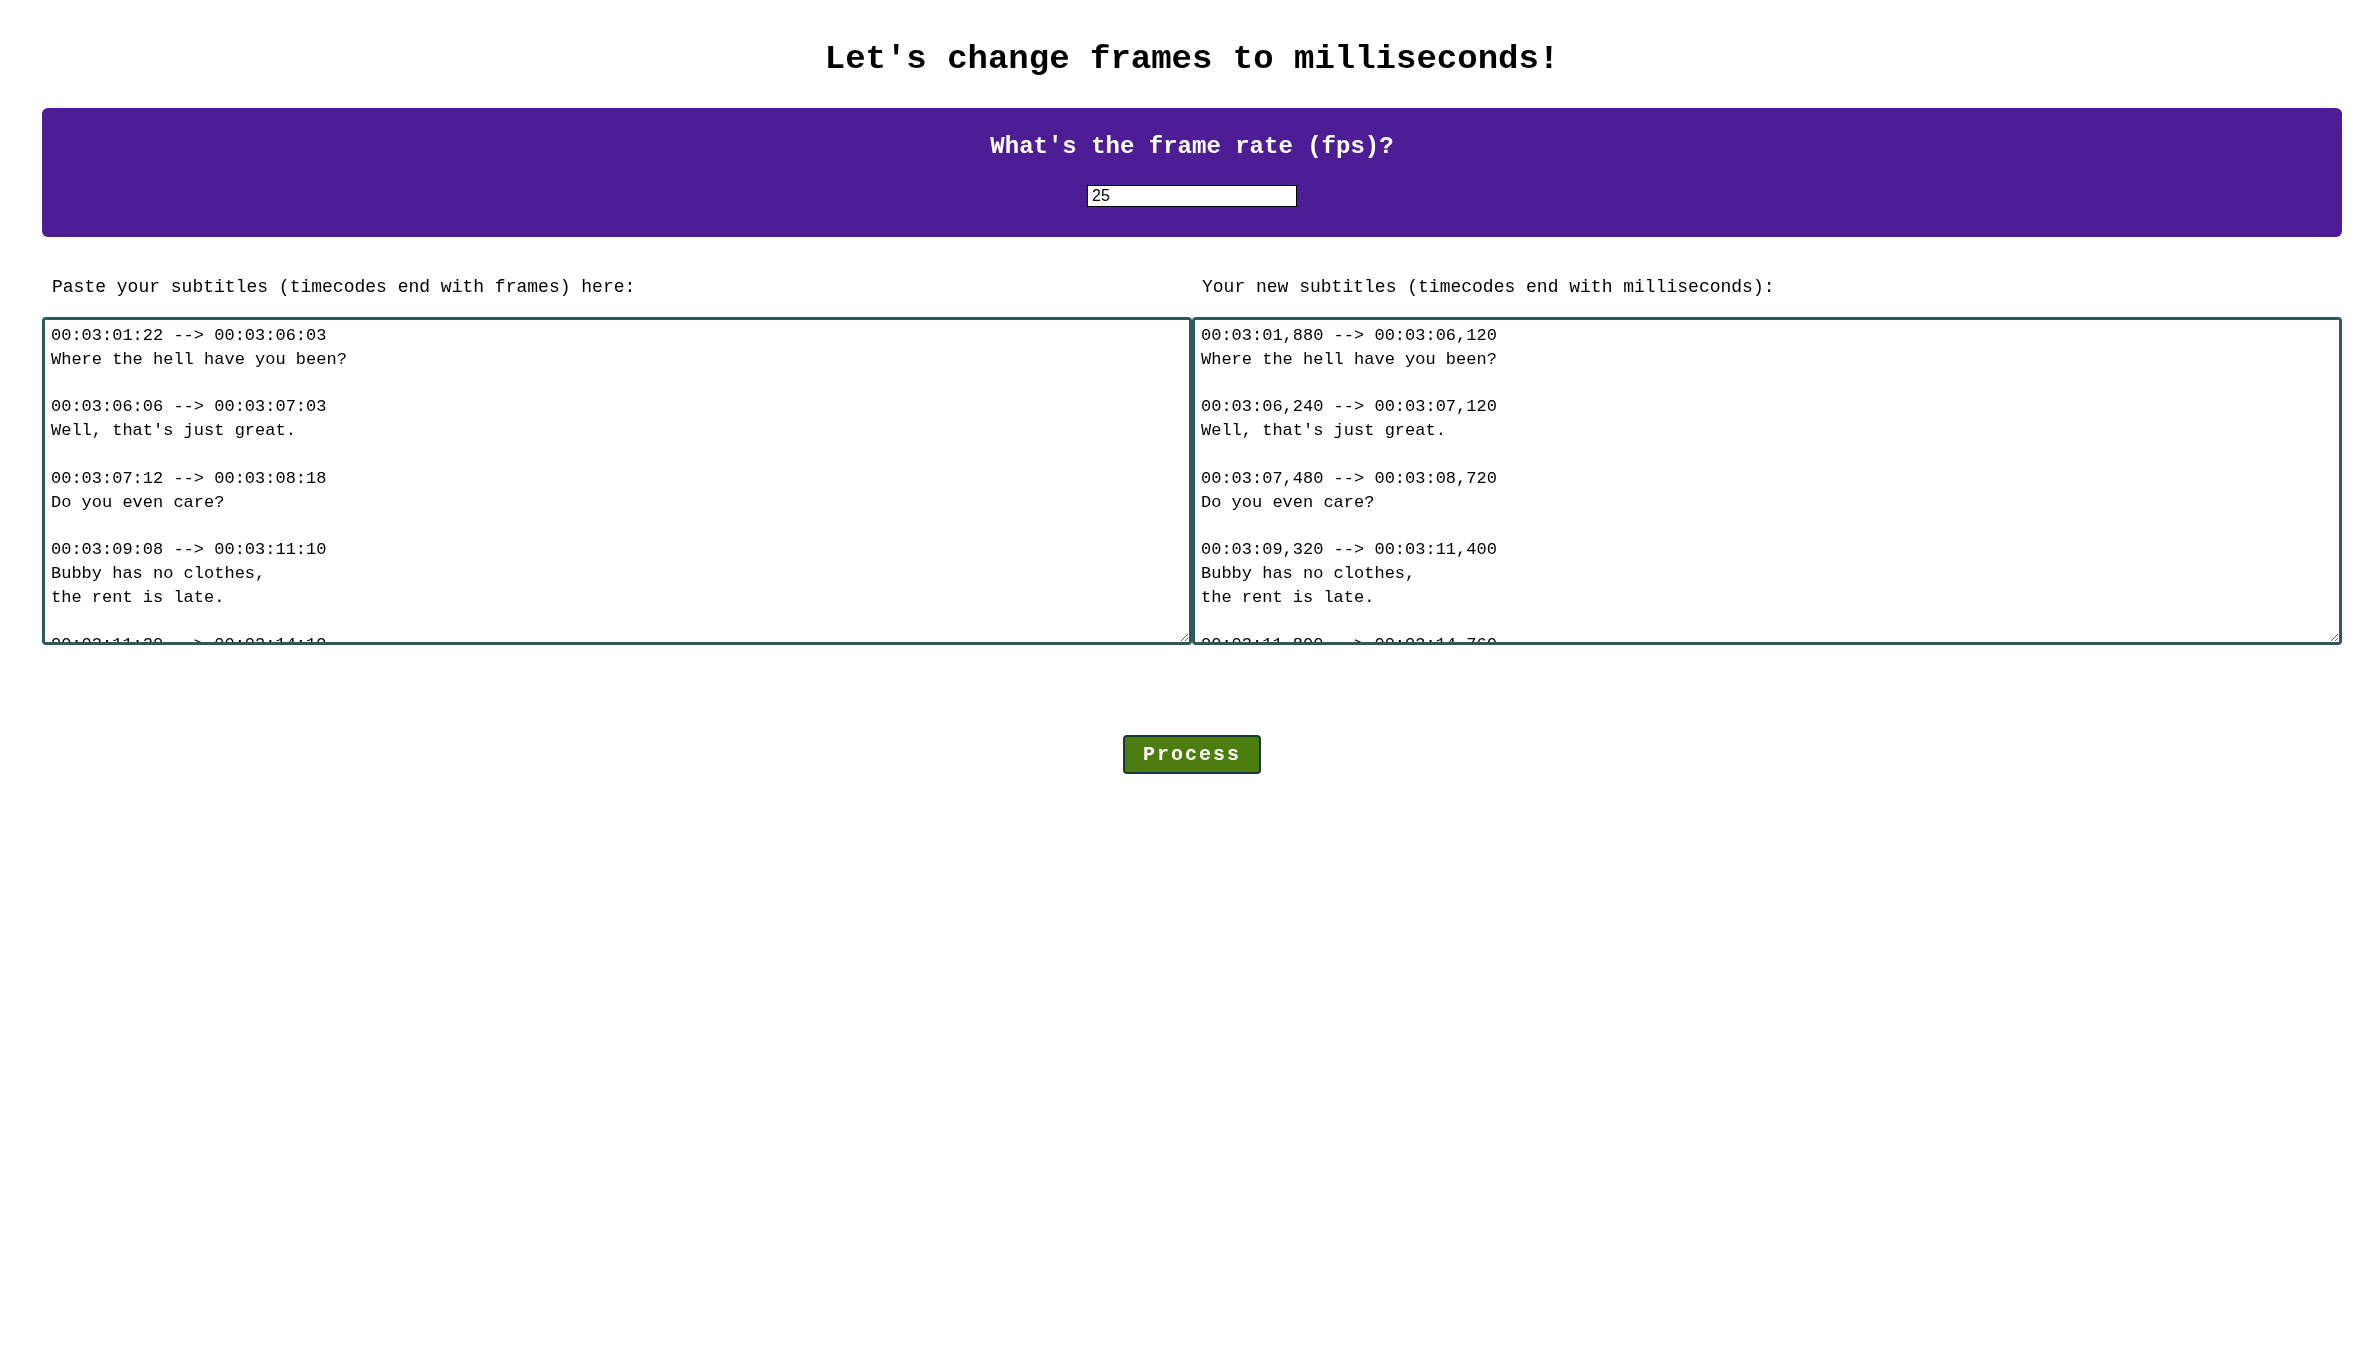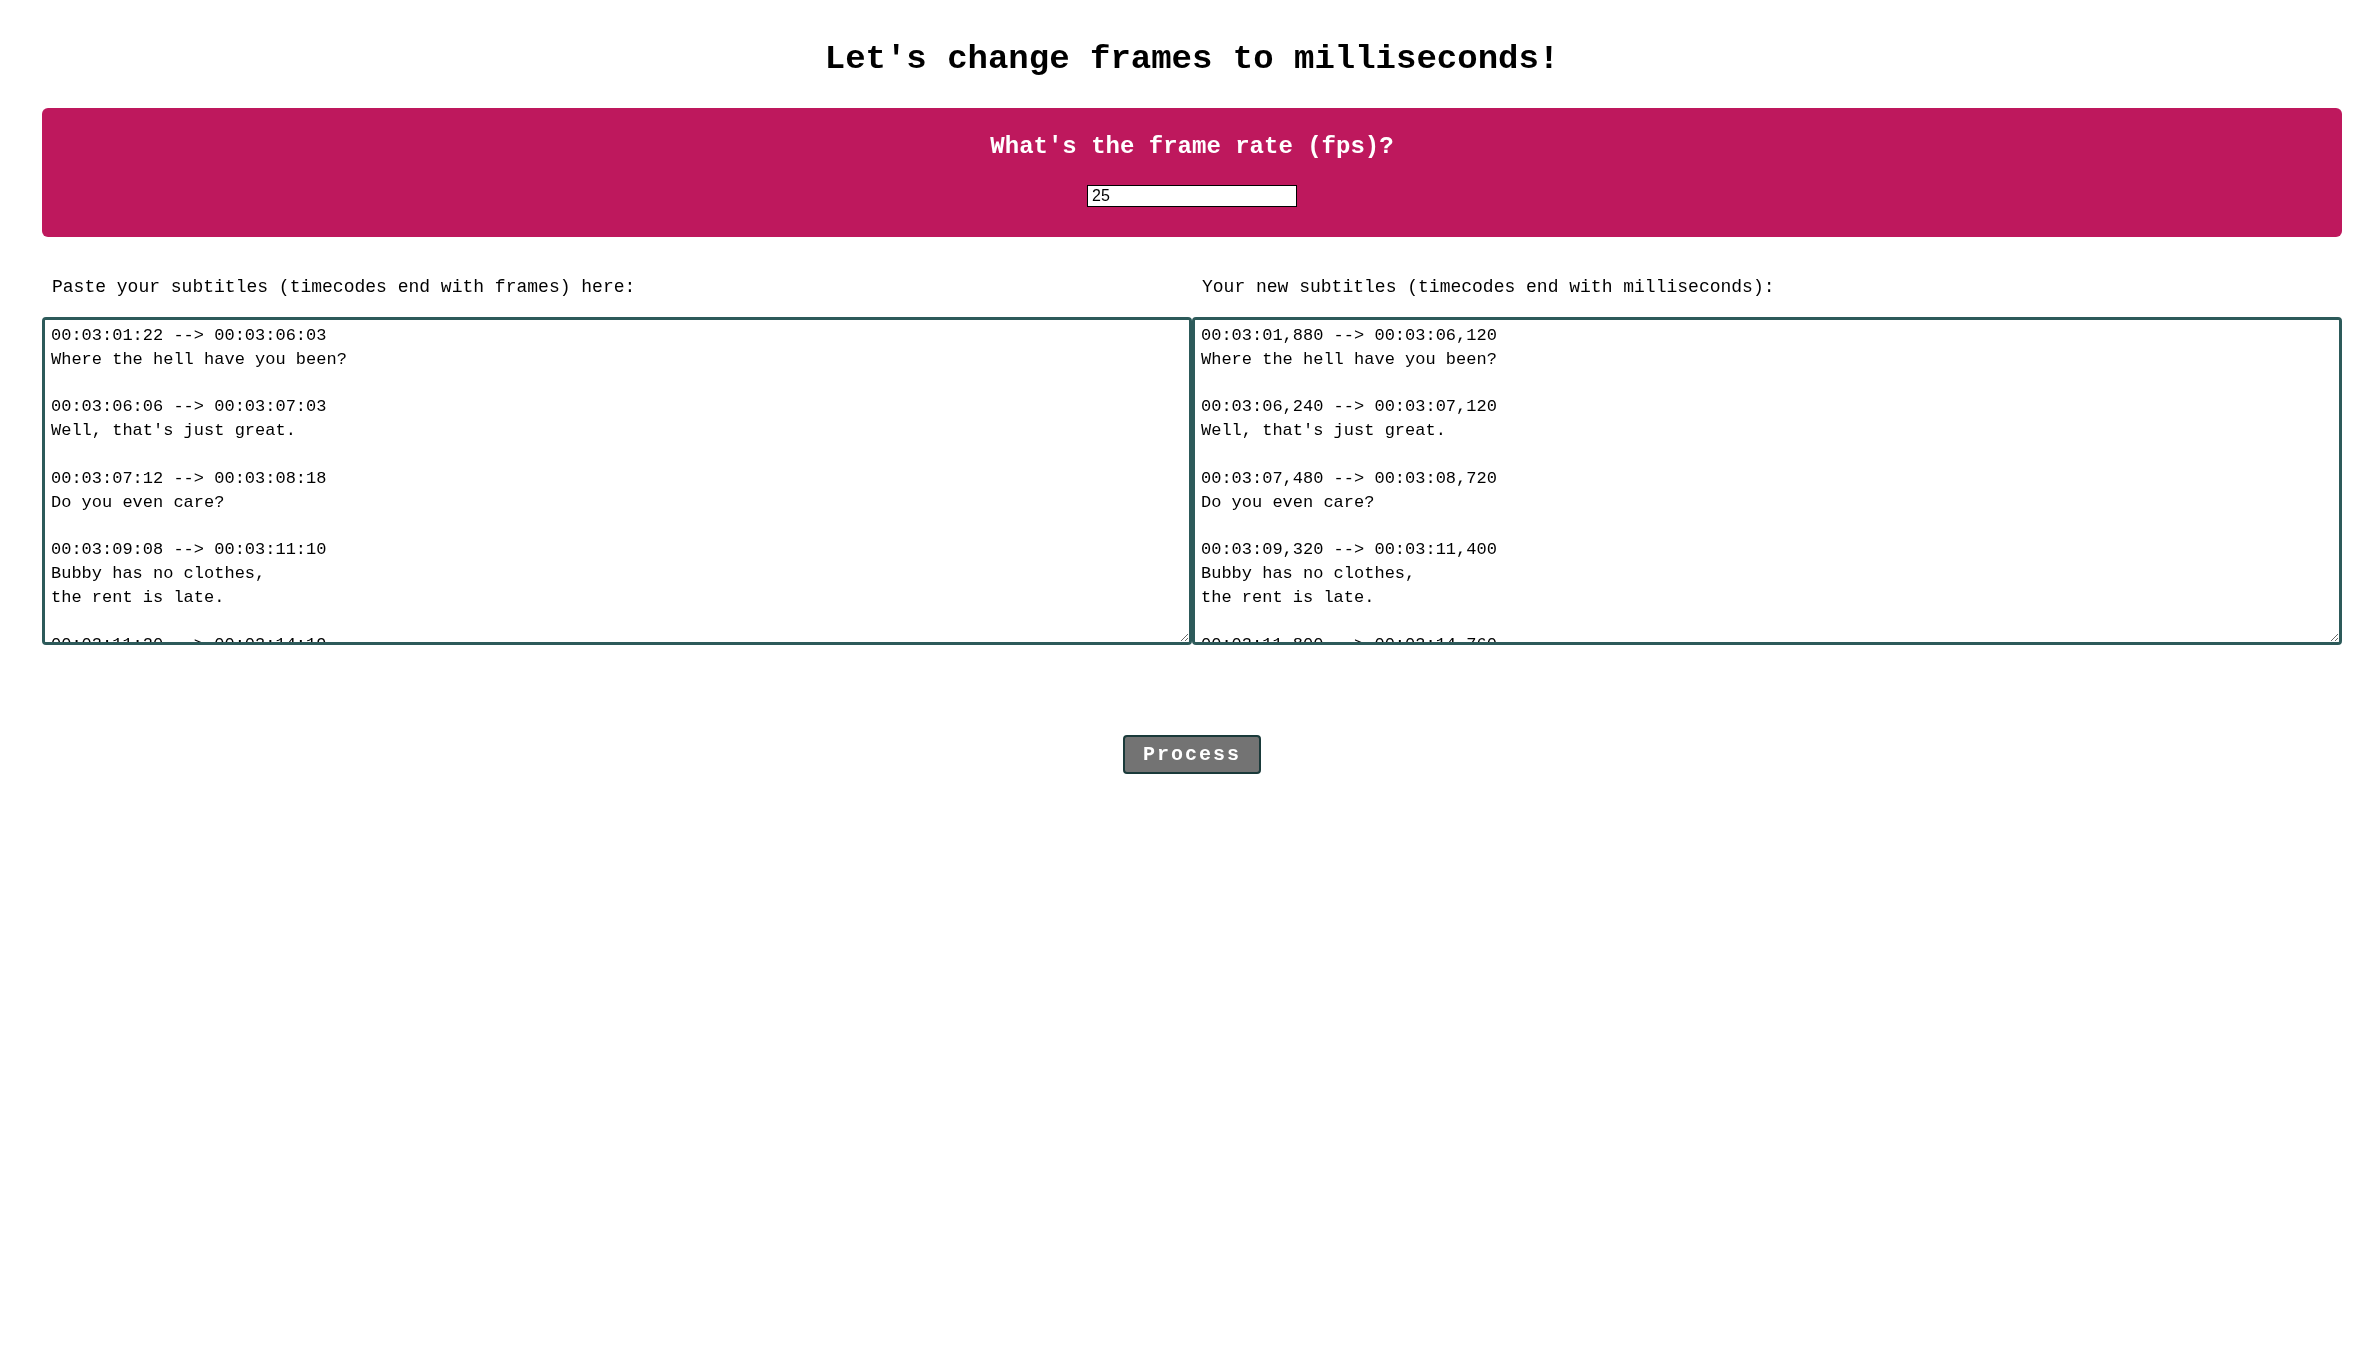--- a/index.html
+++ b/index.html
@@ -17,21 +17,21 @@
     margin-left: 12px;
   }
   h1 {
     text-align: center;
     font-weight: bold;
     font-size: 34px;
     margin: 10px 0 30px 0;
     font-family: "Courier New", Courier, monospace;
   }
   .fps-panel {
-    background: #be185d;
+    background: #4c1d95;
     border-radius: 6px;
     padding: 25px 20px 30px 20px;
     text-align: center;
     margin-bottom: 40px;
   }
   .fps-panel h2 {
     color: #ffffff;
     font-size: 24px;
     font-weight: bold;
     margin: 0 0 25px 0;
@@ -73,21 +73,21 @@
     resize: both;
     line-height: 1.4;
     white-space: pre;
     overflow: auto;
   }
   .button-row {
     text-align: center;
     margin-top: 90px;
   }
   .process-btn {
-    background: #737373;
+    background: #4d7c0f;
     color: #ffffff;
     font-family: "Courier New", Courier, monospace;
     font-weight: bold;
     font-size: 20px;
     letter-spacing: 2px;
     padding: 6px 18px;
     border: 2px solid #1a3a3a;
     border-radius: 4px;
     cursor: pointer;
   }

